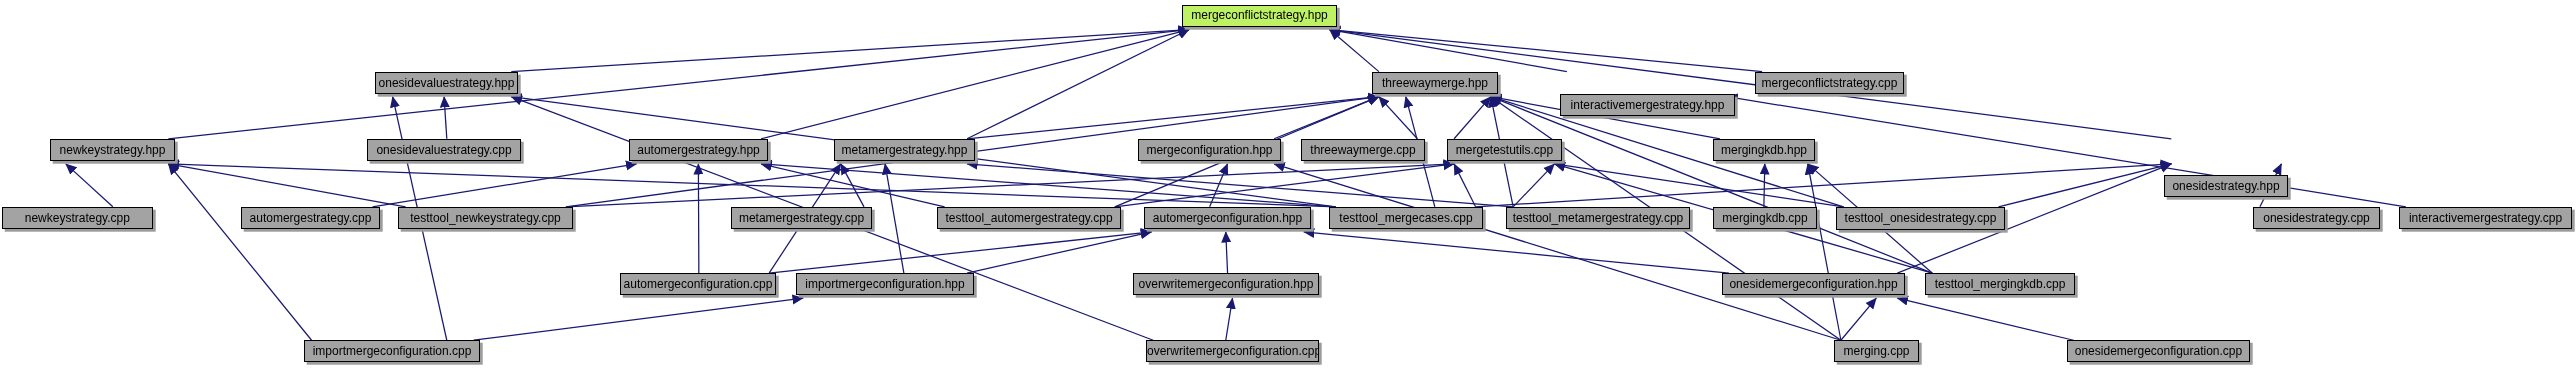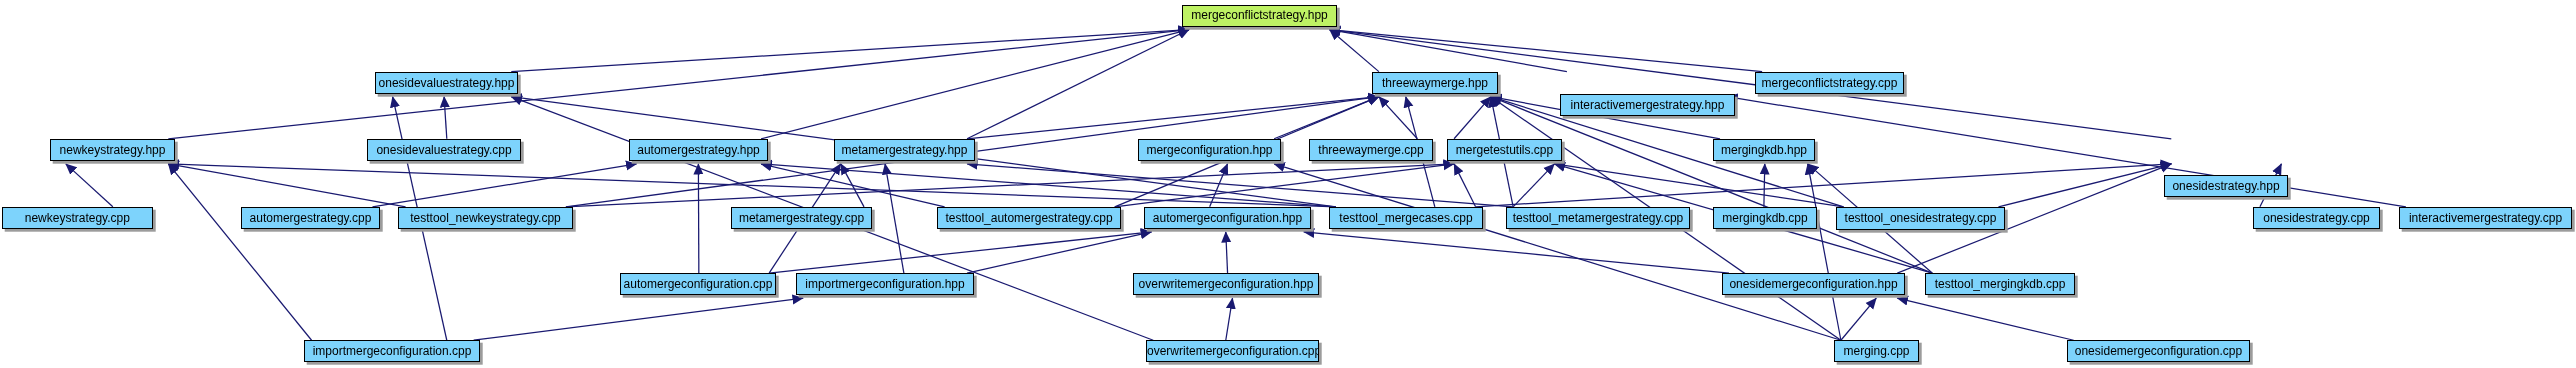--- a/index.html
+++ b/index.html
@@ -7,21 +7,21 @@
     position:relative;
     width:2576px;height:368px;
     background:#ffffff;
     font-family:"Liberation Sans", sans-serif;
     overflow:hidden;
   }
   #edges{position:absolute;left:0;top:0;width:2576px;height:368px;}
   .gnode{
     position:absolute;
     box-sizing:border-box;
-    background:#7dd3fc;
+    background:#a3a3a3;
     border:0.9px solid #000000;
     box-shadow:2.7px 2.7px 0 #9c9c9c;
     color:#000000;
     font-size:12px;
     line-height:20.6px;
     text-align:center;
     white-space:nowrap;
     overflow:hidden;
     cursor:pointer;
   }
@@ -107,21 +107,21 @@
       <div class="gnode root" style="left: 1182px; top: 5.4px; width: 155px; height: 21.5px; background: #bef264;">mergeconflictstrategy.hpp</div>
       <div class="gnode" style="left: 375px; top: 72px; width: 143px; height: 22.4px;">onesidevaluestrategy.hpp</div>
       <div class="gnode" style="left: 1372px; top: 72px; width: 126px; height: 22.4px;">threewaymerge.hpp</div>
       <div class="gnode" style="left: 1560px; top: 72px; width: 175px; height: 22.4px; margin-top: 22px;">interactivemergestrategy.hpp</div>
       <div class="gnode" style="left: 1755px; top: 72px; width: 149px; height: 22.4px;">mergeconflictstrategy.cpp</div>
       <div class="gnode" style="left: 50px; top: 139px; width: 125px; height: 22.4px;">newkeystrategy.hpp</div>
       <div class="gnode" style="left: 367px; top: 139px; width: 154px; height: 22.4px;">onesidevaluestrategy.cpp</div>
       <div class="gnode" style="left: 629px; top: 139px; width: 139px; height: 22.4px;">automergestrategy.hpp</div>
       <div class="gnode" style="left: 834px; top: 139px; width: 141px; height: 22.4px;">metamergestrategy.hpp</div>
       <div class="gnode" style="left: 1138px; top: 139px; width: 143px; height: 22.4px;">mergeconfiguration.hpp</div>
-      <div class="gnode" style="left: 1301px; top: 139px; width: 124px; height: 22.4px; margin-left: 8px;">threewaymerge.cpp</div>
+      <div class="gnode" style="left: 1301px; top: 139px; width: 124px; height: 22.4px;">threewaymerge.cpp</div>
       <div class="gnode" style="left: 1447px; top: 139px; width: 115px; height: 22.4px;">mergetestutils.cpp</div>
       <div class="gnode" style="left: 1713px; top: 139px; width: 102px; height: 22.4px;">mergingkdb.hpp</div>
       <div class="gnode" style="left: 2164px; top: 139px; width: 124px; height: 22.4px; margin-top: 36px;">onesidestrategy.hpp</div>
       <div class="gnode" style="left: 1.8px; top: 207px; width: 151px; height: 22.4px;">newkeystrategy.cpp</div>
       <div class="gnode" style="left: 241px; top: 207px; width: 139px; height: 22.4px;">automergestrategy.cpp</div>
       <div class="gnode" style="left: 398px; top: 207px; width: 175px; height: 22.4px;">testtool_newkeystrategy.cpp</div>
       <div class="gnode" style="left: 731px; top: 207px; width: 141px; height: 22.4px;">metamergestrategy.cpp</div>
       <div class="gnode" style="left: 937px; top: 207px; width: 184px; height: 22.4px;">testtool_automergestrategy.cpp</div>
       <div class="gnode" style="left: 1144px; top: 207px; width: 167px; height: 22.4px;">automergeconfiguration.hpp</div>
       <div class="gnode" style="left: 1329px; top: 207px; width: 154px; height: 22.4px;">testtool_mergecases.cpp</div>

